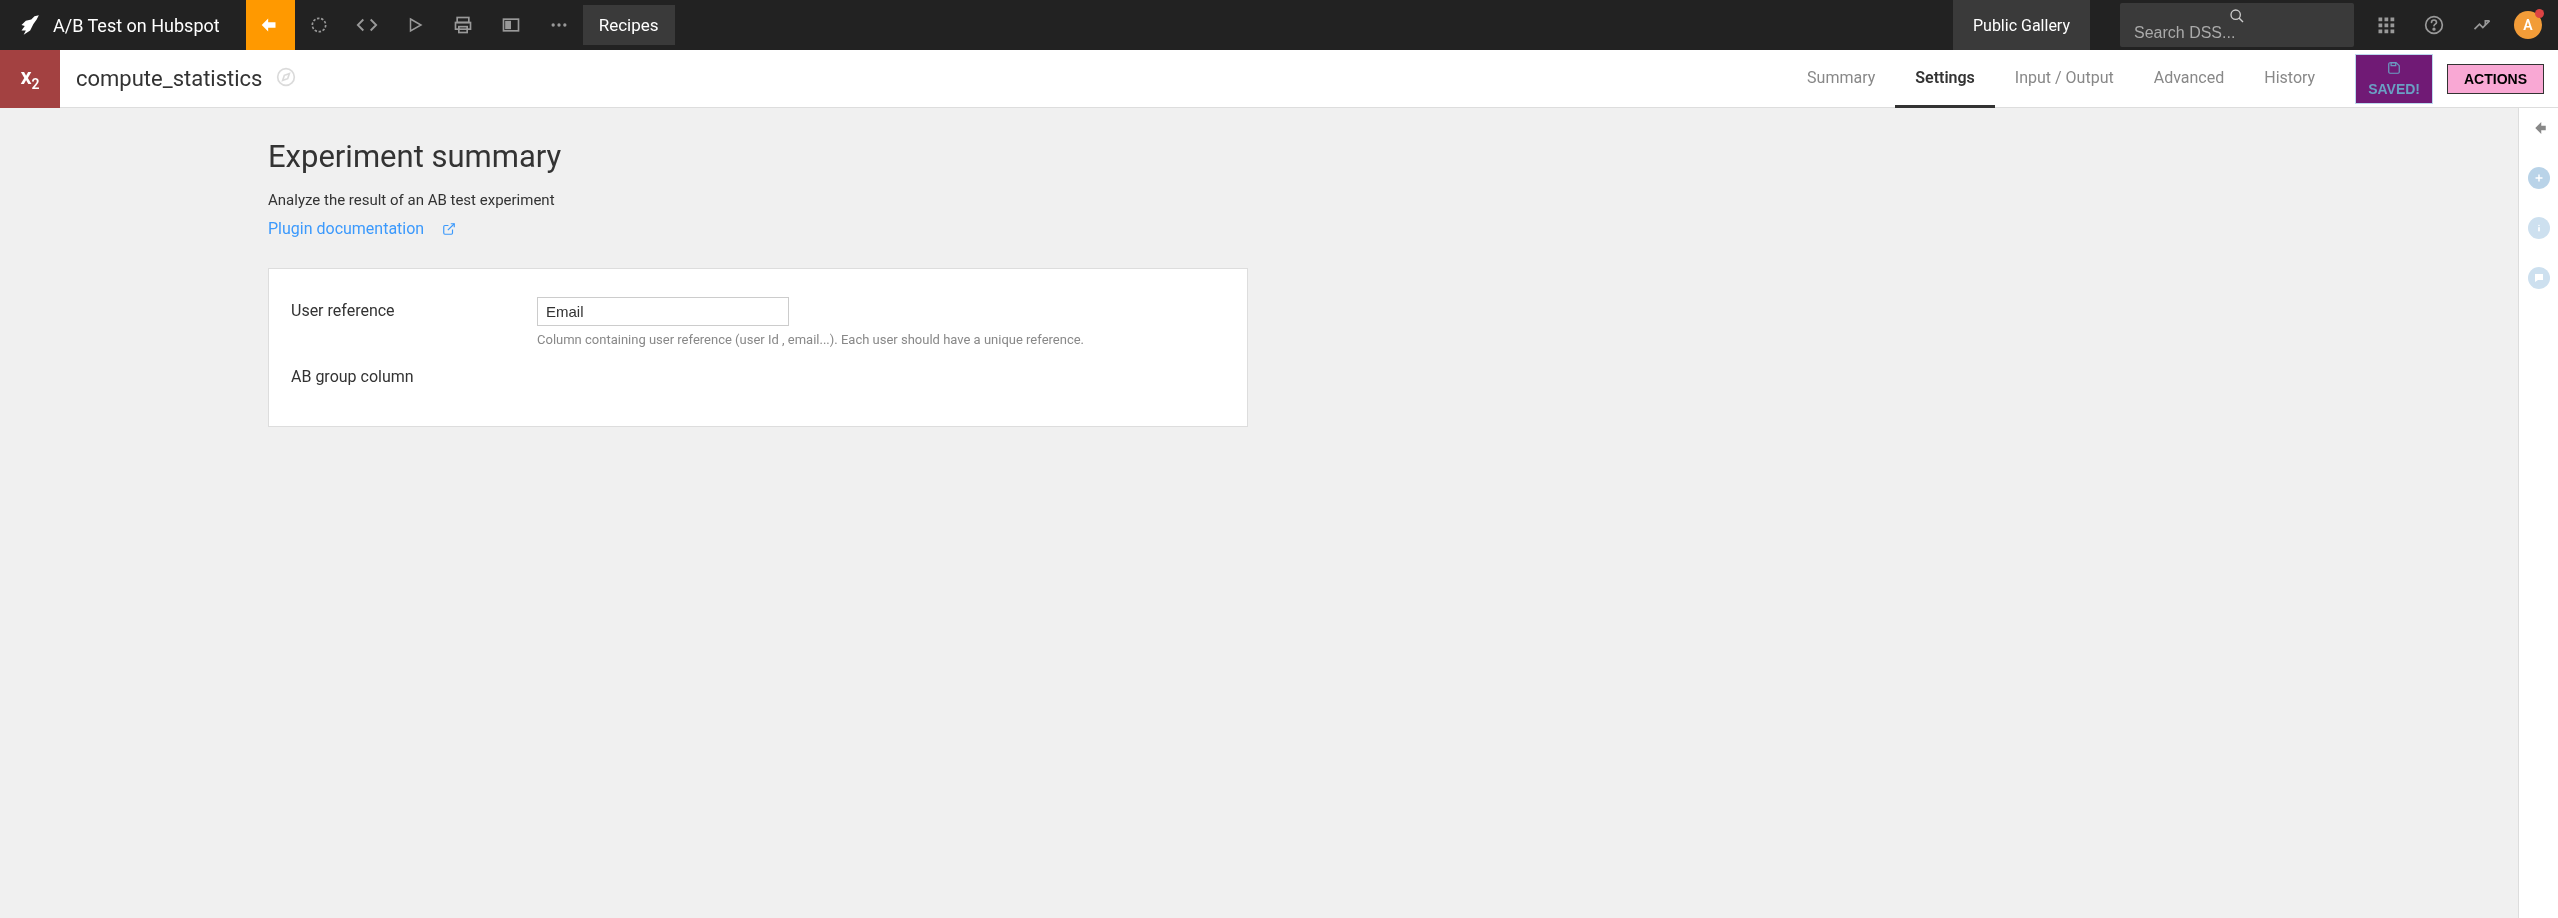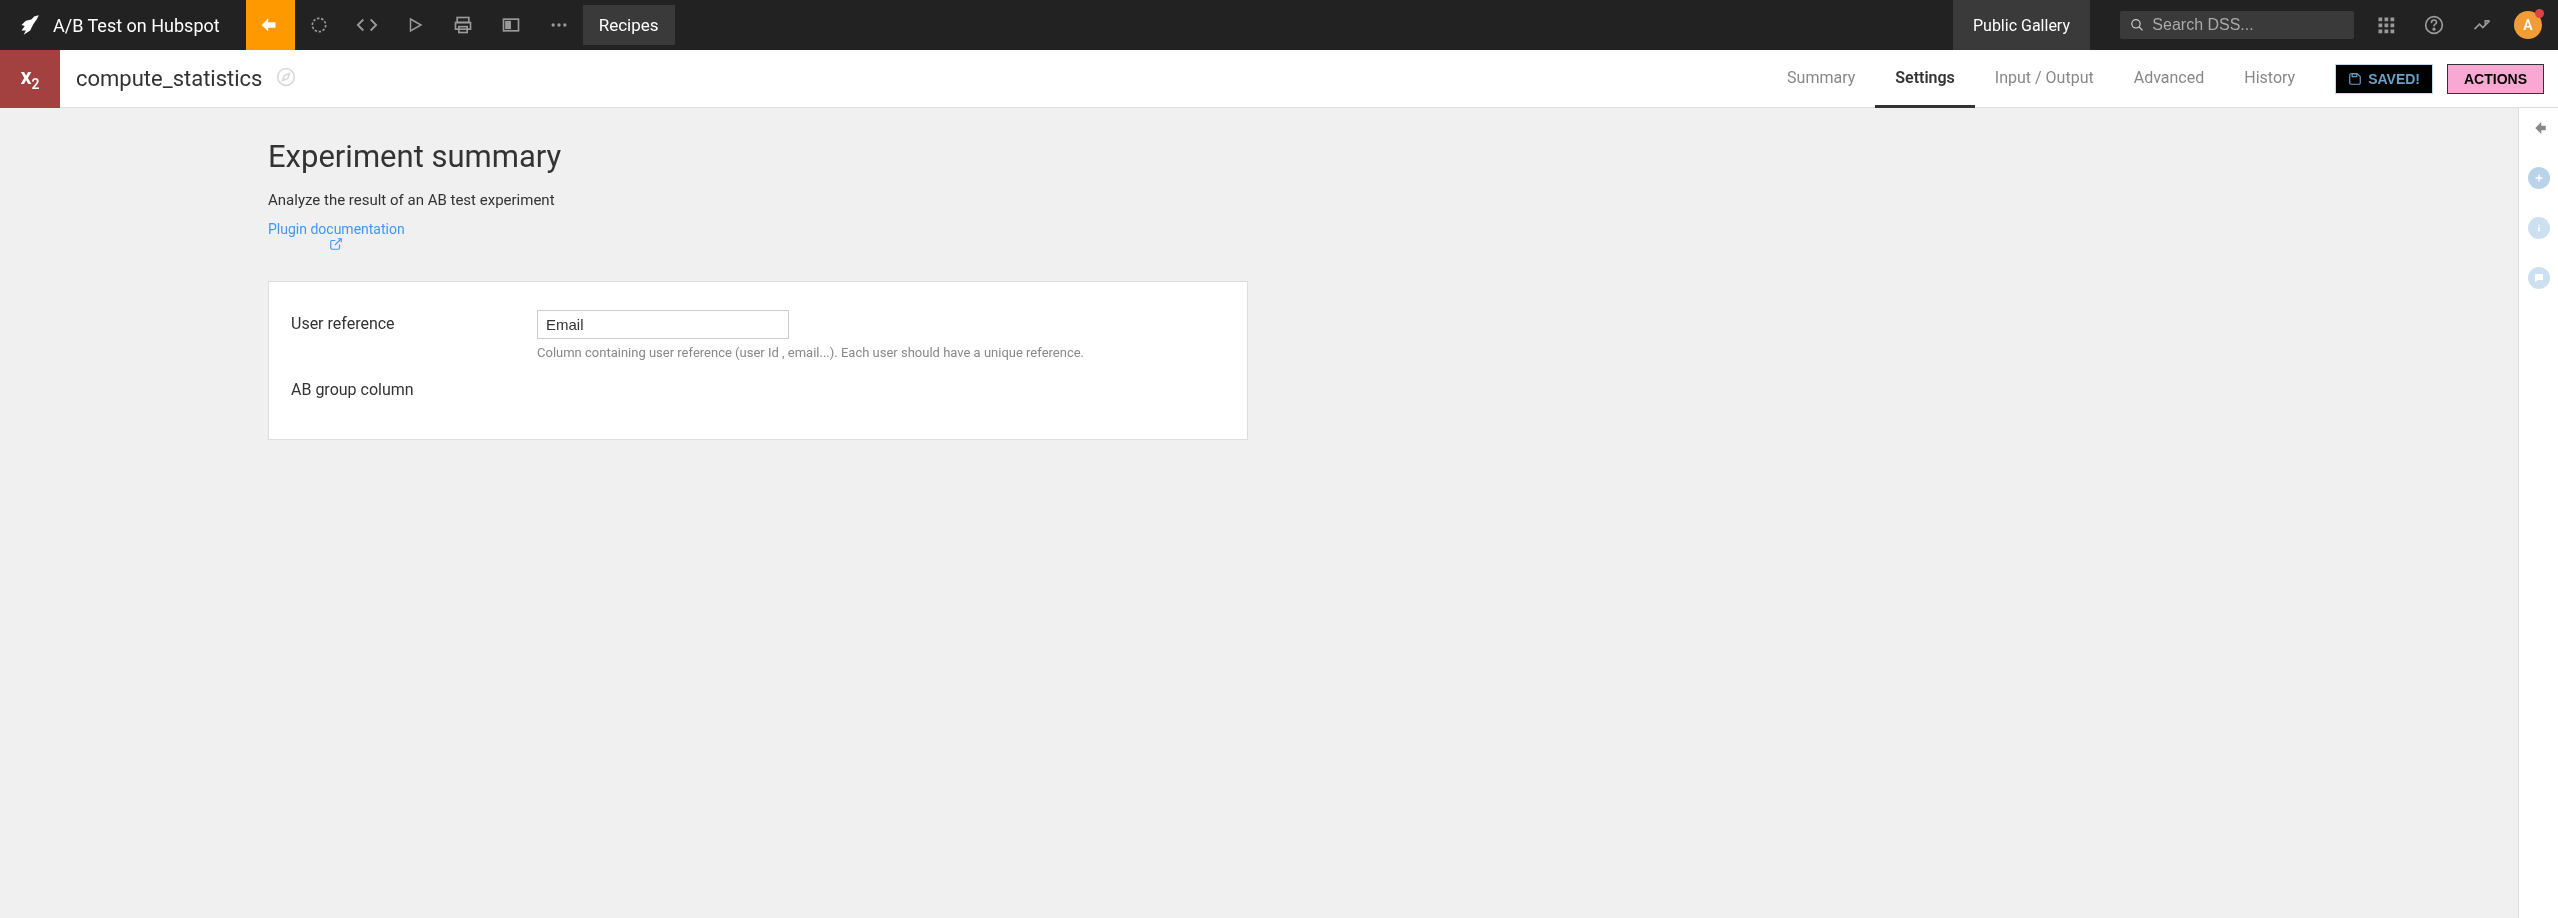--- a/index.html
+++ b/index.html
@@ -10,52 +10,52 @@
     .logo-area { display: flex; align-items: center; padding: 0 10px 0 15px; }
     .bird-icon { width: 26px; height: 26px; display: inline-flex; align-items: center; justify-content: center; margin-right: 12px; }
     .project-title { font-size: 18px; font-weight: 400; color: #fff; padding-right: 16px; }
     .orange-tab { background: #f90; width: 49px; height: 50px; display: flex; align-items: center; justify-content: center; }
     .icon-btn { width: 48px; height: 50px; display: inline-flex; align-items: center; justify-content: center; cursor: pointer; }
     .icon-btn svg { opacity: 0.7; }
     .nav-selected { background: #3a3a3a; padding: 0 16px; height: 40px; display: flex; align-items: center; font-size: 17px; position: relative; }
     .nav-selected::after { content: ''; position: absolute; bottom: 0; left: 50%; transform: translateX(-50%); width: 0; height: 0; border-left: 6px solid transparent; border-right: 6px solid transparent; border-bottom: 6px solid #fff; display:none;}
     .top-spacer { flex: 1; }
     .pub-gal { background: #3a3a3a; padding: 0 20px; height: 50px; display: flex; align-items: center; font-size: 16px; }
-    .search-wrap { background: #3a3a3a; display: flex; align-items: center; padding: 5px 10px; margin: 7px 8px 7px 30px; border-radius: 2px; width: 234px; }
+    .search-wrap { background: #3a3a3a; display: flex; align-items: center; padding: 5px 10px; margin: 7px 8px 7px 30px; border-radius: 2px; width: 234px; flex-direction: column; }
     .search-input { background: transparent; border: none; color: #ccc; font-size: 16px; outline: none; width: 100%; margin-left: 8px; }
     .search-input::placeholder { color: #aaa; }
     .avatar { width: 28px; height: 28px; border-radius: 50%; background: #f29c38; display: flex; align-items: center; justify-content: center; font-size: 14px; font-weight: 600; color: #fff; margin: 0 16px 0 8px; position: relative; }
     .avatar-dot { position: absolute; top: -2px; right: -2px; width: 9px; height: 9px; border-radius: 50%; background: #d44; }
 
     
     .secondary-bar { background: #fff; height: 58px; display: flex; align-items: center; border-bottom: 1px solid #ddd; }
     .recipe-badge { width: 60px; height: 58px; background: #a34141; color: #fff; display: flex; align-items: center; justify-content: center; font-size: 22px; font-weight: 600; }
     .recipe-badge .sub { font-size: 14px; vertical-align: sub; }
     .recipe-name { font-size: 22px; margin-left: 16px; color: #333; }
     .compass-icon { margin-left: 14px; opacity: 0.3; }
     .sec-spacer { flex: 1; }
     .sec-tabs { display: flex; align-items: center; height: 58px; }
     .sec-tab { padding: 0 20px; height: 58px; display: flex; align-items: center; font-size: 16px; color: #888; cursor: pointer; border-bottom: 3px solid transparent; }
     .sec-tab.active { color: #333; font-weight: 600; border-bottom-color: #333; }
-    .saved-btn { border: 1px solid #bbd9ee; color: #6aa0c4; padding: 6px 12px; margin-left: 20px; font-size: 14px; font-weight: 600; display: flex; align-items: center; gap: 6px; background:#000000;}
+    .saved-btn { border: 1px solid #bbd9ee; color: #6aa0c4; padding: 6px 12px; margin-left: 20px; font-size: 14px; font-weight: 600; display: flex; align-items: center; gap: 6px; background:#701a75;flex-direction:column;}
     .actions-btn { border: 1px solid #333; padding: 6px 16px; margin: 0 14px; font-size: 14px; font-weight: 600; background:#f9a8d4; cursor: pointer; }
 
     
     .main-wrap { display: flex; height: calc(918px - 108px); }
     .content-area { flex: 1; padding: 30px 0 0 0; overflow: auto; }
     .right-rail { width: 40px; background: #fff; border-left: 1px solid #ddd; display: flex; flex-direction: column; align-items: center; padding-top: 6px; gap: 22px; }
     .rail-icon { width: 28px; height: 28px; display: flex; align-items: center; justify-content: center; }
     .rail-circle { width: 22px; height: 22px; border-radius: 50%; background: #b9d3e8; display:flex; align-items:center; justify-content:center;}
     .rail-circle.light { background: #cde0ef; }
 
     
     .content-inner { max-width: 980px; margin: 0 0 0 268px; }
     h1.page-title { font-size: 31px; font-weight: 400; color: #333; margin-bottom: 16px; }
     .page-desc { font-size: 15px; color: #333; margin-bottom: 10px; }
-    .doc-link { color: #3b99fc; font-size: 14px; text-decoration: none; display: inline-flex; align-items: center; gap: 0; flex-direction: column; }
+    .doc-link { color: #3b99fc; font-size: 16px; text-decoration: none; display: inline-flex; align-items: center; gap: 18px; }
     
     .form-box { background: #fff; border: 1px solid #ddd; margin-top: 30px; padding: 28px 22px 24px 22px; }
     .form-row { display: flex; align-items: flex-start; margin-bottom: 16px; }
     .form-row:last-child { margin-bottom: 16px; }
     .form-label { width: 246px; font-size: 16px; color: #333; padding-top: 4px; }
     .form-field { flex: 1; }
     .form-input { width: 252px; border: 1px solid #ccc; padding: 5px 8px; font-size: 15px; color: #333; background:#fff;}
     .form-hint { font-size: 13px; color: #888; margin-top: 6px; display:block;}
     .form-hint-side { font-size: 13px; color: #888; margin-left: 10px; display:inline;}
     .row-side { display: flex; align-items: center; }

